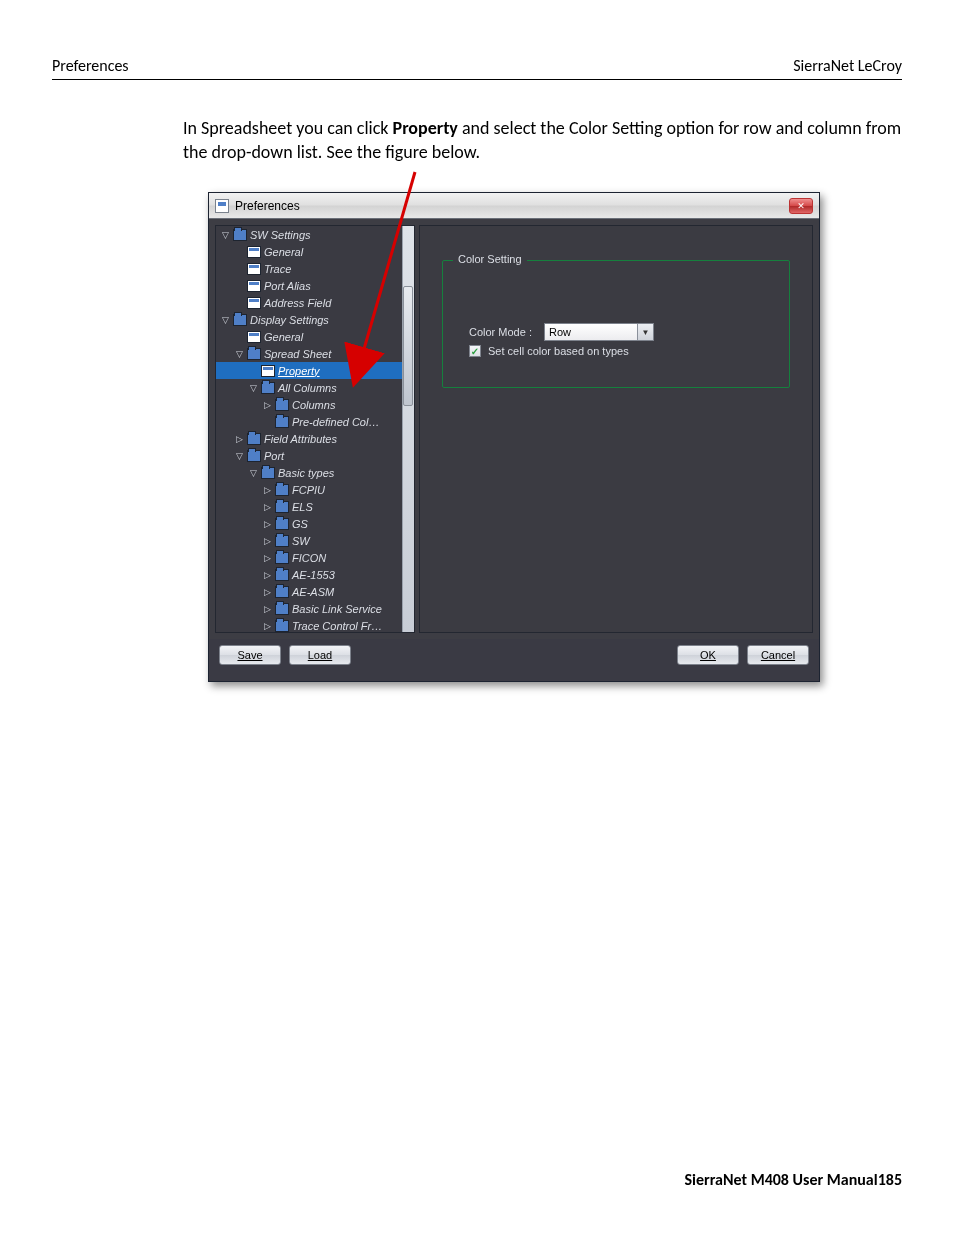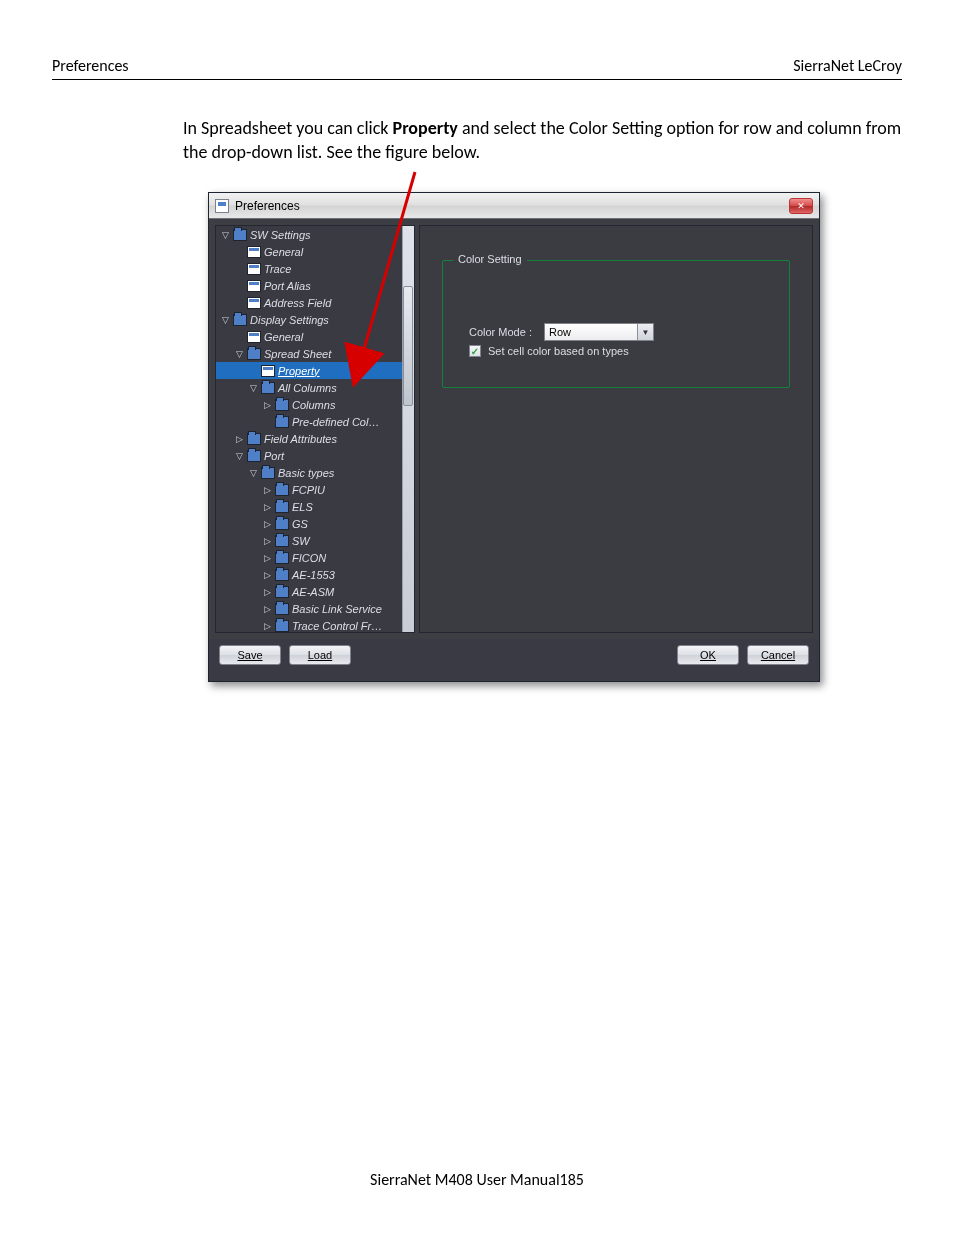--- a/index.html
+++ b/index.html
@@ -13,21 +13,21 @@
     border-bottom: 1px solid #000; padding-bottom: 4px;
     display: flex; justify-content: space-between; font-size: 16px;
   }
   .body-text {
     position: absolute; top: 116px; left: 183px; right: 52px;
     font-size: 18px; line-height: 1.35;
   }
   .body-text b { font-weight: 700; }
   .page-footer {
     position: absolute; bottom: 46px; left: 52px; right: 52px;
-    display: flex; justify-content: center; font-size: 16px;
+    display: flex; justify-content: flex-end; font-size: 16px; font-weight: bold;
   }
 
   
   .dialog-frame {
     position: absolute; top: 192px; left: 208px; width: 612px; height: 490px;
     background: #3a3a44; border: 1px solid #1c2331;
     box-shadow: 3px 4px 8px rgba(0,0,0,0.45);
     font-family: Tahoma, Arial, sans-serif; font-size: 11px;
   }
   .titlebar {

